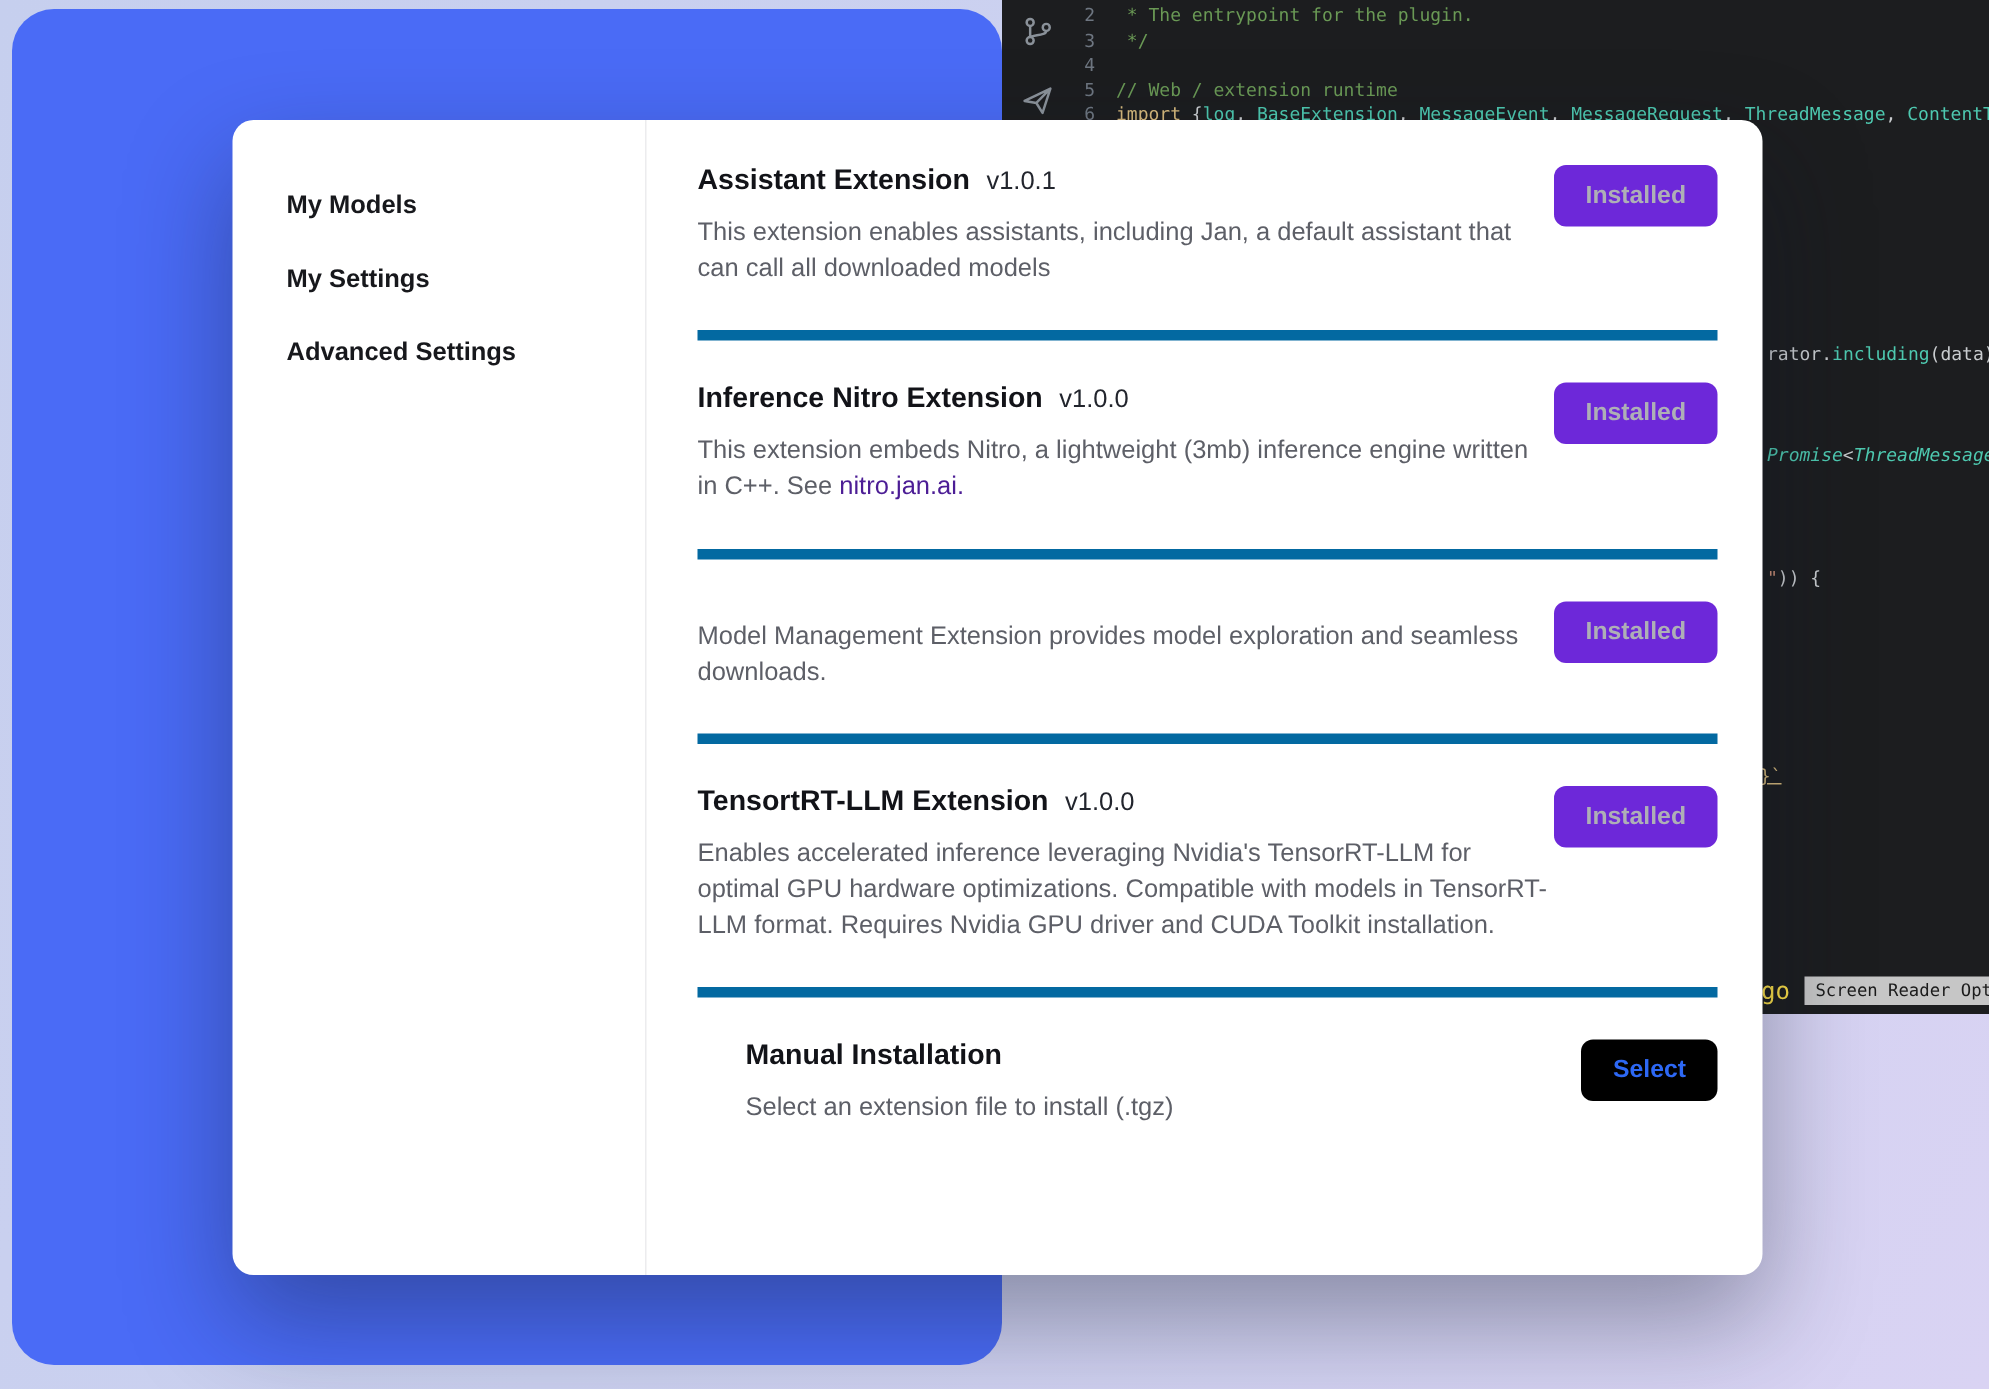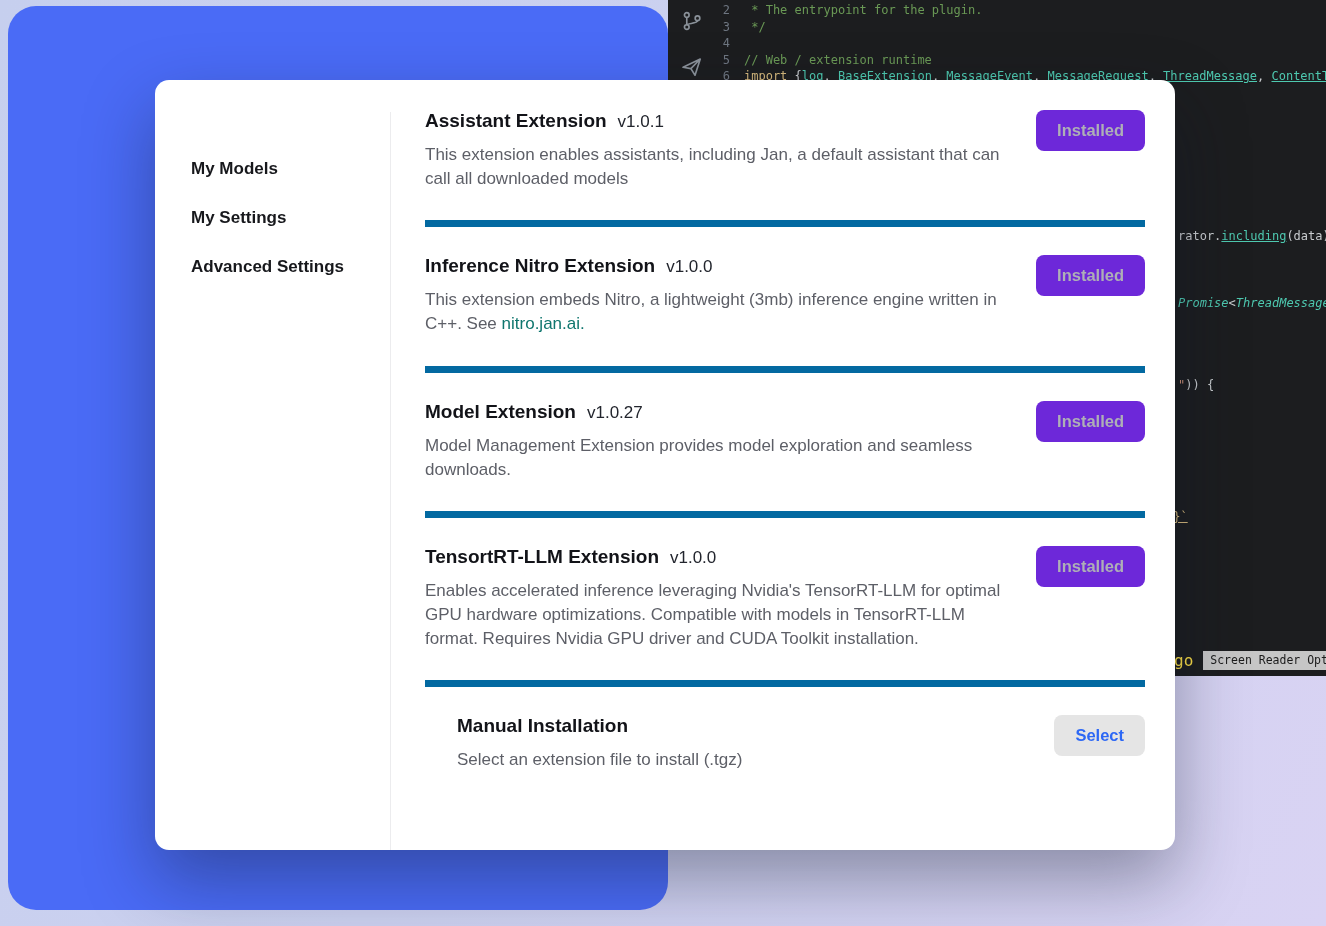--- a/index.html
+++ b/index.html
@@ -15,57 +15,57 @@
   .editor { position:absolute; left:668px; top:0; width:658px; height:676px;
             background:#1c1d1f; overflow:hidden;
             font-family:"DejaVu Sans Mono", monospace; font-size:12px; }
   .activity { position:absolute; left:8px; top:10px; width:32px; display:flex;
               flex-direction:column; align-items:center; gap:24px; }
   .activity svg { display:block; }
   .code-lines { position:absolute; left:0; top:2px; right:0; white-space:pre; line-height:16.5px; }
   .ln { display:inline-block; width:76px; text-align:right; padding-right:14px; color:#6e7681; }
   .tk-cm  { color:#6a9955; }
   .tk-kw  { color:#d7ba7d; }
-  .tk-id  { color:#4ec9b0; text-decoration:underline; }
+  .tk-id  { color:#4ec9b0; }
   .tk-ty  { color:#4ec9b0;font-style:italic; }
   .tk-pl  { color:#c9cccf; }
   .tk-str { color:#ce9178; }
   .tk-strU{ color:#d7ba7d; text-decoration:underline; }
   .frag { position:absolute; white-space:pre; line-height:16px; }
   .frag-0 { left:510px; top:228px; }
   .frag-1 { left:510px; top:295px; }
   .frag-2 { left:510px; top:377px; }
   .frag-3 { left:498px; top:509px; }
   .status { position:absolute; left:506px; bottom:6px; display:flex; align-items:center;
             gap:10px; white-space:nowrap; }
   .status-go { color:#fde047; font-size:16px; }
   .status-badge { background:#c6c6c6; color:#1b1b1b; font-size:11.5px; padding:2px 7px 3px; }
 
   
   .card { position:absolute; left:155px; top:80px; width:1020px; height:770px;
           background:#ffffff; border-radius:14px; display:flex; overflow:hidden;
           box-shadow:0 30px 70px rgba(15,23,42,.38); }
-  .sidebar { width:236px; flex-shrink:0; border-right:1px solid #ececee; padding:36px 16px 0;margin-top:32px; }
+  .sidebar { width:276px; flex-shrink:0; border-right:1px solid #ececee; padding:36px 16px 0; }
   .side-item { font-weight:700; font-size:17px; color:#17181c; padding:11px 20px;
                border-radius:8px; margin-bottom:7px; cursor:pointer; }
   .side-item.active { background:#f4f4f5; }
 
   .content { flex:1; padding:2px 30px 0 34px; }
   .ext-row { display:flex; justify-content:space-between; align-items:flex-start;
              padding:28px 0 29px; border-bottom:7px solid #0369a1; }
   .ext-row:last-child { border-bottom:none;margin-left:32px; }
   .ext-info { max-width:590px; }
   .ext-title { font-size:19px; font-weight:700; color:#121318; }
   .ext-version { font-size:17px; font-weight:400; color:#22252d; margin-left:11px; }
   .ext-desc { margin-top:11px; font-size:17px; color:#5d5f67; line-height:1.42; }
-  .link { color:#0f766e; text-decoration:none; cursor:pointer; }
+  .link { color:#4c1d95; text-decoration:none; cursor:pointer; }
   .btn { border:none; border-radius:8px; padding:11px 21px; font-size:16.5px; font-weight:600;
          font-family:"Liberation Sans", sans-serif; cursor:pointer; flex-shrink:0; }
   .btn-installed { background:#6d28d9; color:#aeafb6; }
-  .btn-select { background:#e5e5e5; color:#2d68f5; }
+  .btn-select { background:#000000; color:#2d68f5; }
 </style>
 </head>
 <body>
 
 <div class="stage">
 
   <div class="blue-panel"></div>
 
   <div class="editor">
     <div class="activity">
@@ -112,21 +112,20 @@
         </div>
         <div class="ext-row">
           <div class="ext-info">
             <div class="ext-head"><span class="ext-title">Inference Nitro Extension</span><span class="ext-version">v1.0.0</span></div>
             <p class="ext-desc">This extension embeds Nitro, a lightweight (3mb) inference engine written in C++. See <a class="link" href="#">nitro.jan.ai.</a></p>
           </div>
           <button class="btn btn-installed">Installed</button>
         </div>
         <div class="ext-row">
           <div class="ext-info">
-            <div class="ext-head"><span class="ext-title">Model Extension</span><span class="ext-version">v1.0.27</span></div>
             <p class="ext-desc">Model Management Extension provides model exploration and seamless downloads.</p>
           </div>
           <button class="btn btn-installed">Installed</button>
         </div>
         <div class="ext-row">
           <div class="ext-info">
             <div class="ext-head"><span class="ext-title">TensortRT-LLM Extension</span><span class="ext-version">v1.0.0</span></div>
             <p class="ext-desc">Enables accelerated inference leveraging Nvidia's TensorRT-LLM for optimal GPU hardware optimizations. Compatible with models in TensorRT-LLM format. Requires Nvidia GPU driver and CUDA Toolkit installation.</p>
           </div>
           <button class="btn btn-installed">Installed</button>

